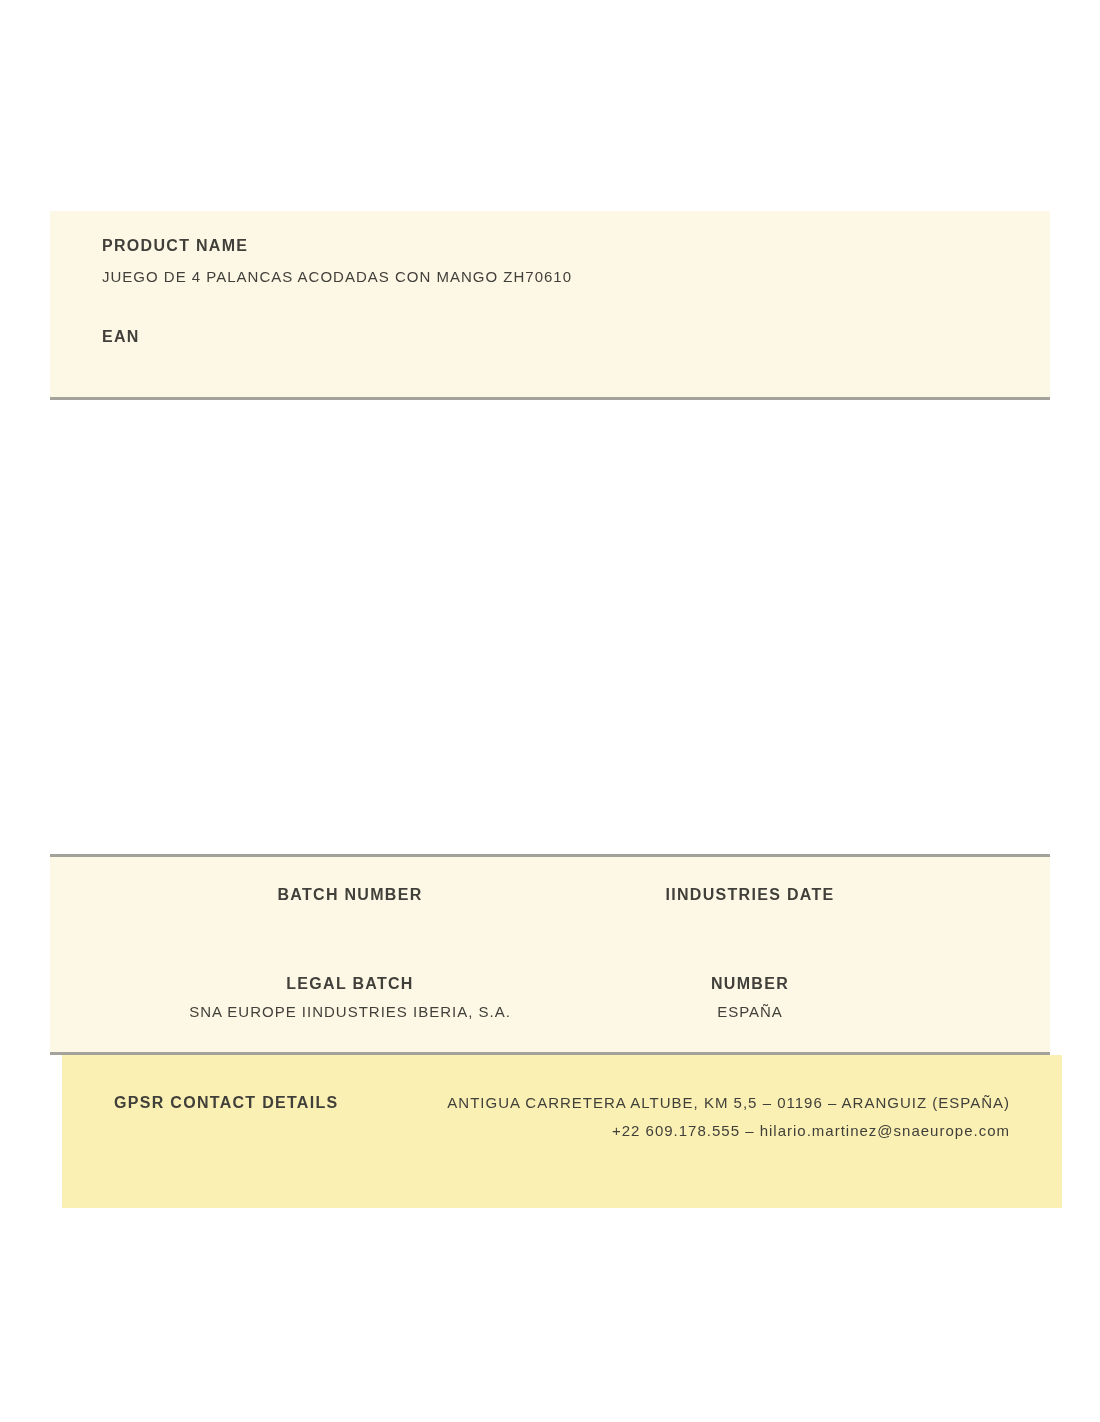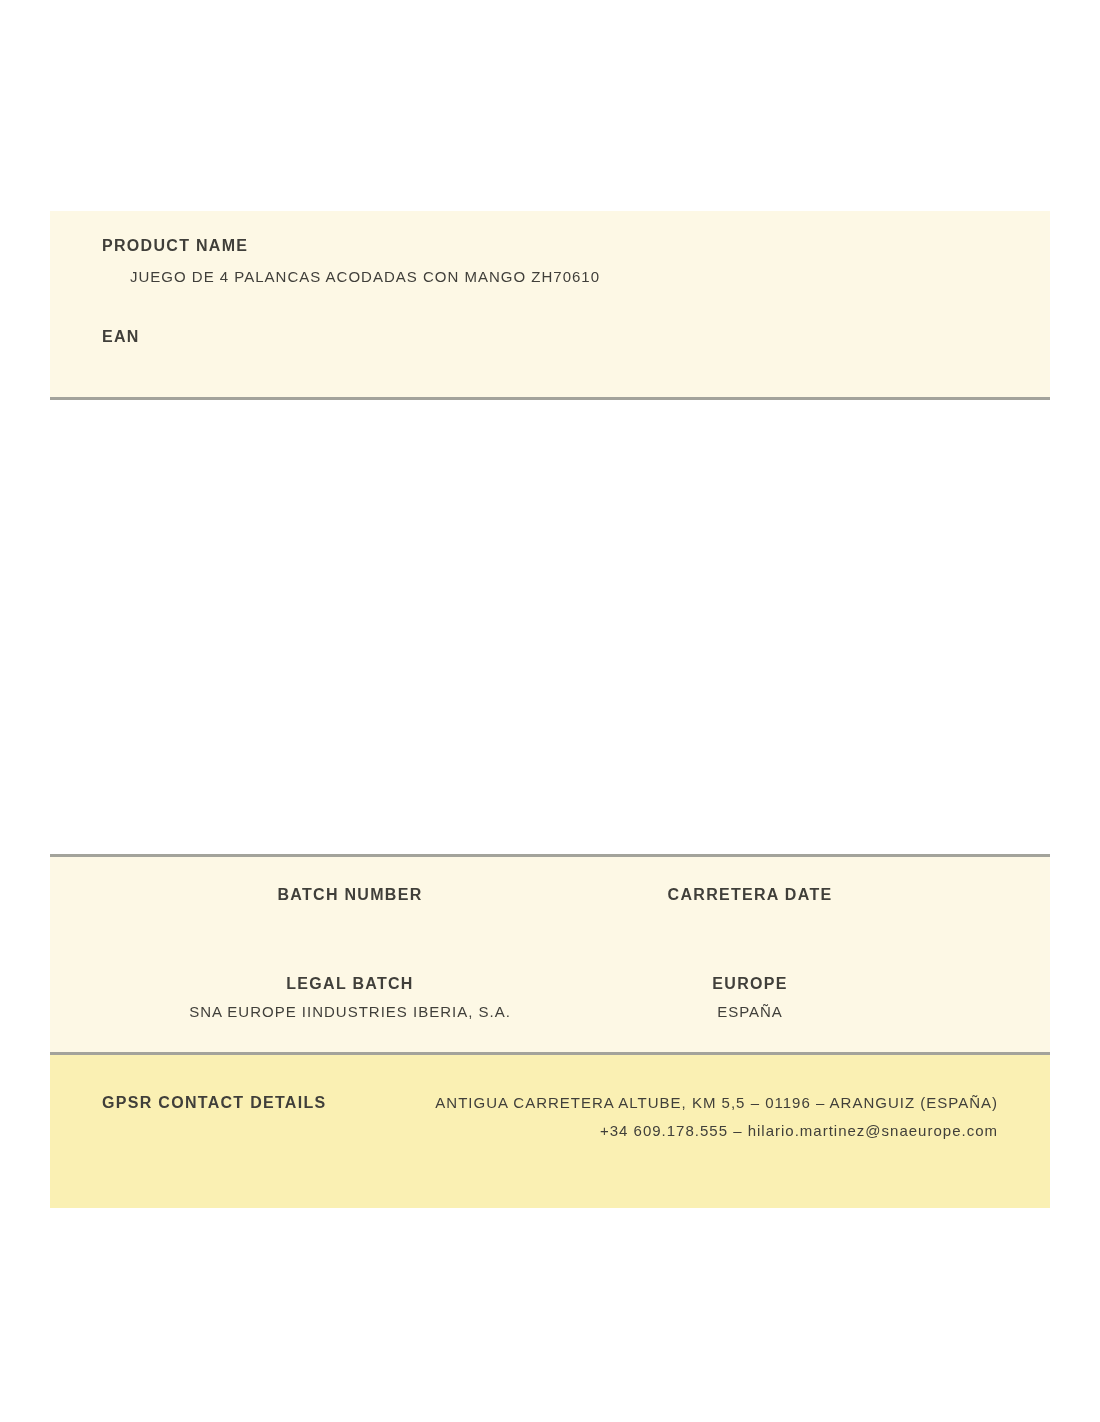--- a/index.html
+++ b/index.html
@@ -42,21 +42,21 @@
     line-height: 20px;
   }
 
   
   .product-card {
     top: 211px;
     height: 189px;
     padding: 25px 52px 0 52px;
     border-bottom: 3px solid var(--divider);
   }
-  .product-card .name-value { margin-top: 11px; margin-left: 28px; }
+  .product-card .name-value { margin-top: 11px; }
   .product-card .ean-label  { margin-top: 40px; }
   .product-card .ean-value  { margin-top: 9px; }
 
   
   .batch-card {
     top: 854px;
     height: 201px;
     padding-top: 28px;
     border-top: 3px solid var(--divider);
     border-bottom: 3px solid var(--divider);
@@ -73,20 +73,21 @@
 
   
   .contact-card {
     top: 1055px;
     height: 153px;
     background: var(--contact-bg);
     padding: 34px 52px 0 52px;
     display: flex;
     justify-content: space-between;
     align-items: flex-start;
+    margin-left: 12px;
   }
   .contact-card .label { line-height: 28px; white-space: nowrap; }
   .contact-info {
     flex: 1;
     text-align: right;
     margin-left: 30px;
   }
   .contact-info .value { line-height: 28px; }
 </style>
 </head>
@@ -96,37 +97,37 @@
 
   <section class="card product-card">
     <div class="label">PRODUCT NAME</div>
     <div class="value name-value">JUEGO DE 4 PALANCAS ACODADAS CON MANGO ZH70610</div>
     <div class="label ean-label">EAN</div>
   </section>
 
   <section class="card batch-card">
     <div class="grid-row row-headers">
       <div class="cell c1 label">BATCH NUMBER</div>
-      <div class="cell c2 label">CARRETERA DATE</div>
+      <div class="cell c2 label">IINDUSTRIES DATE</div>
     </div>
     <div class="grid-row row-values">
       <div class="cell c1 value"></div>
       <div class="cell c2 value"></div>
     </div>
     <div class="grid-row row-legal">
       <div class="cell c1 label">LEGAL BATCH</div>
-      <div class="cell c2 label">EUROPE</div>
+      <div class="cell c2 label">NUMBER</div>
     </div>
     <div class="grid-row row-legal-values">
       <div class="cell c1 value">SNA EUROPE IINDUSTRIES IBERIA, S.A.</div>
       <div class="cell c2 value">ESPAÑA</div>
     </div>
   </section>
 
   <section class="card contact-card">
     <div class="label">GPSR CONTACT DETAILS</div>
     <div class="contact-info">
       <div class="value">ANTIGUA CARRETERA ALTUBE, KM 5,5 – 01196 – ARANGUIZ (ESPAÑA)</div>
-      <div class="value">+34 609.178.555 – hilario.martinez@snaeurope.com</div>
+      <div class="value">+22 609.178.555 – hilario.martinez@snaeurope.com</div>
     </div>
   </section>
 
 </div>
 
 </body></html>

